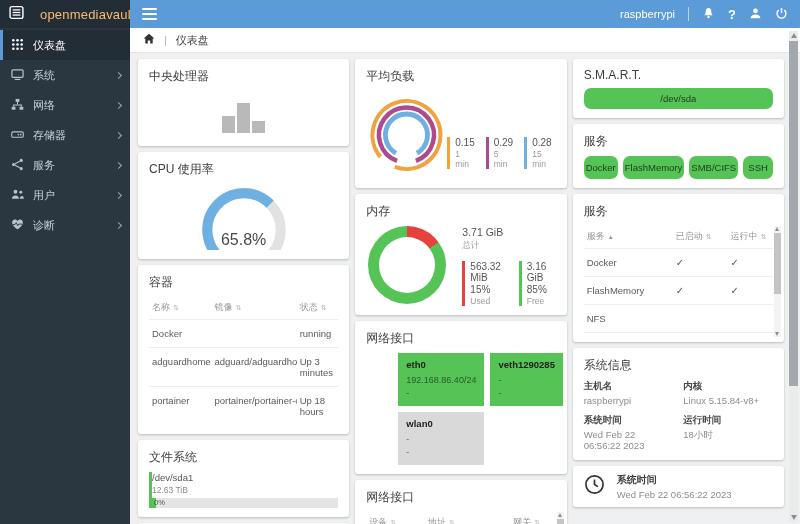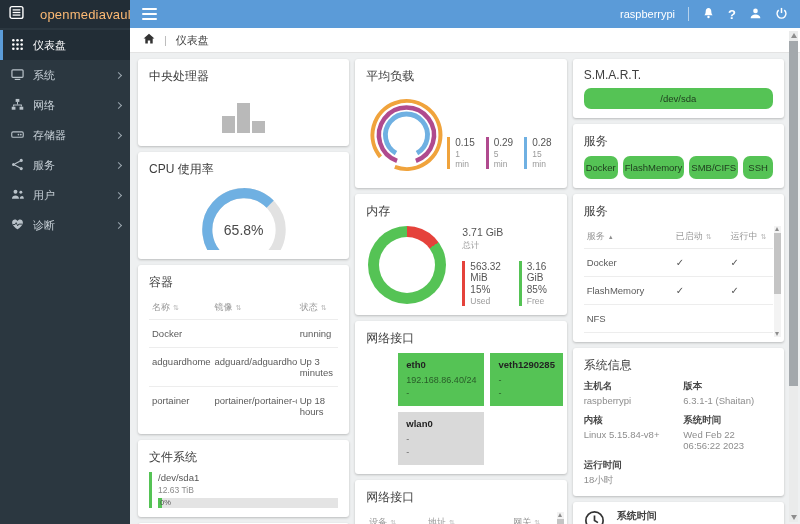--- a/index.html
+++ b/index.html
@@ -51,22 +51,22 @@
   .sort-both::after { content:"⇅"; font-size:7px; color:#b9b9b9; margin-left:3px; }
   .sort-asc::after { content:"▲"; font-size:6px; color:#8f8f8f; margin-left:3px; }
   .check { font-size:10px; color:#555; }
 
   
   .mini-wrap { height:46px; display:flex; align-items:flex-end; justify-content:center; gap:2px; padding-bottom:4px; }
   .mini-bar { width:13px; background:#b9b9b9; }
 
   
   .gauge-wrap { display:flex; justify-content:center; position:relative; }
-  .gauge-label { position:absolute; bottom:12px; left:0; right:0; text-align:center;
-    font-size:14px; color:#4a4a4a; }
+  .gauge-label { position:absolute; bottom:1px; left:0; right:0; text-align:center;
+    font-size:16px; color:#4a4a4a; }
   .load-body { display:flex; align-items:flex-end; }
   .load-legend { display:flex; gap:11px; margin:0 4px 10px auto; }
   .lg-item { padding-left:5px; border-left:3px solid #000000; }
   .lg-val { font-size:10px; color:#555; }
   .lg-lab { font-size:8.5px; color:#9a9a9a; margin-top:1px; }
   .lg-orange { border-left-color:var(--orange); }
   .lg-magenta { border-left-color:var(--magenta); }
   .lg-blue { border-left-color:var(--lblue); }
   .lg-red { border-left-color:var(--red); }
   .lg-green { border-left-color:var(--green); }
@@ -83,21 +83,21 @@
 
   
   .net-grid { display:grid; grid-template-columns:1fr 1fr; gap:6px;padding-left:32px; }
   .net-box { padding:5px 8px 6px; font-size:9px; min-height:46px; }
   .net-box .nb-name { font-weight:bold; font-size:9.5px; color:#222; margin-bottom:2px; }
   .net-box div { color:rgba(0,0,0,.55); line-height:1.45; }
   .net-up { background:var(--green); }
   .net-down { background:#d9d9d9; }
 
   
-  .fs-item { border-left:3px solid var(--green); padding-left:6px; }
+  .fs-item { border-left:3px solid var(--green); }
   .fs-dev { font-size:9.5px; color:#555; }
   .fs-size { font-size:8.5px; color:#8a8a8a; margin:2px 0 3px; }
   .fs-bar { height:10px; background:#e4e4e4; position:relative; }
   .fs-bar-fill { position:absolute; left:0; top:0; bottom:0; width:2%; background:var(--green); }
   .fs-bar-text { position:absolute; left:2px; top:0; font-size:7.5px; color:#555; line-height:10px; }
 
   
   .green-btn { background:var(--green); border:none; color:#1e3b1e; font-size:9.5px;
     padding:5px 4px; width:100%; cursor:pointer; border-radius:7px; }
   .svc-row { display:flex; gap:5px; }
@@ -493,24 +493,20 @@
           </section>
 
           <section class="card">
             <div class="card-title">系统信息</div>
             <div class="sys-grid">
               <div>
                   <div class="sys-lab">主机名</div>
                   <div class="sys-val">raspberrypi</div>
                 </div>
               <div>
-                  <div class="sys-lab">版本</div>
-                  <div class="sys-val">6.3.1-1 (Shaitan)</div>
-                </div>
-              <div>
                   <div class="sys-lab">内核</div>
                   <div class="sys-val">Linux 5.15.84-v8+</div>
                 </div>
               <div>
                   <div class="sys-lab">系统时间</div>
                   <div class="sys-val">Wed Feb 22 06:56:22 2023</div>
                 </div>
               <div>
                   <div class="sys-lab">运行时间</div>
                   <div class="sys-val">18小时</div>

